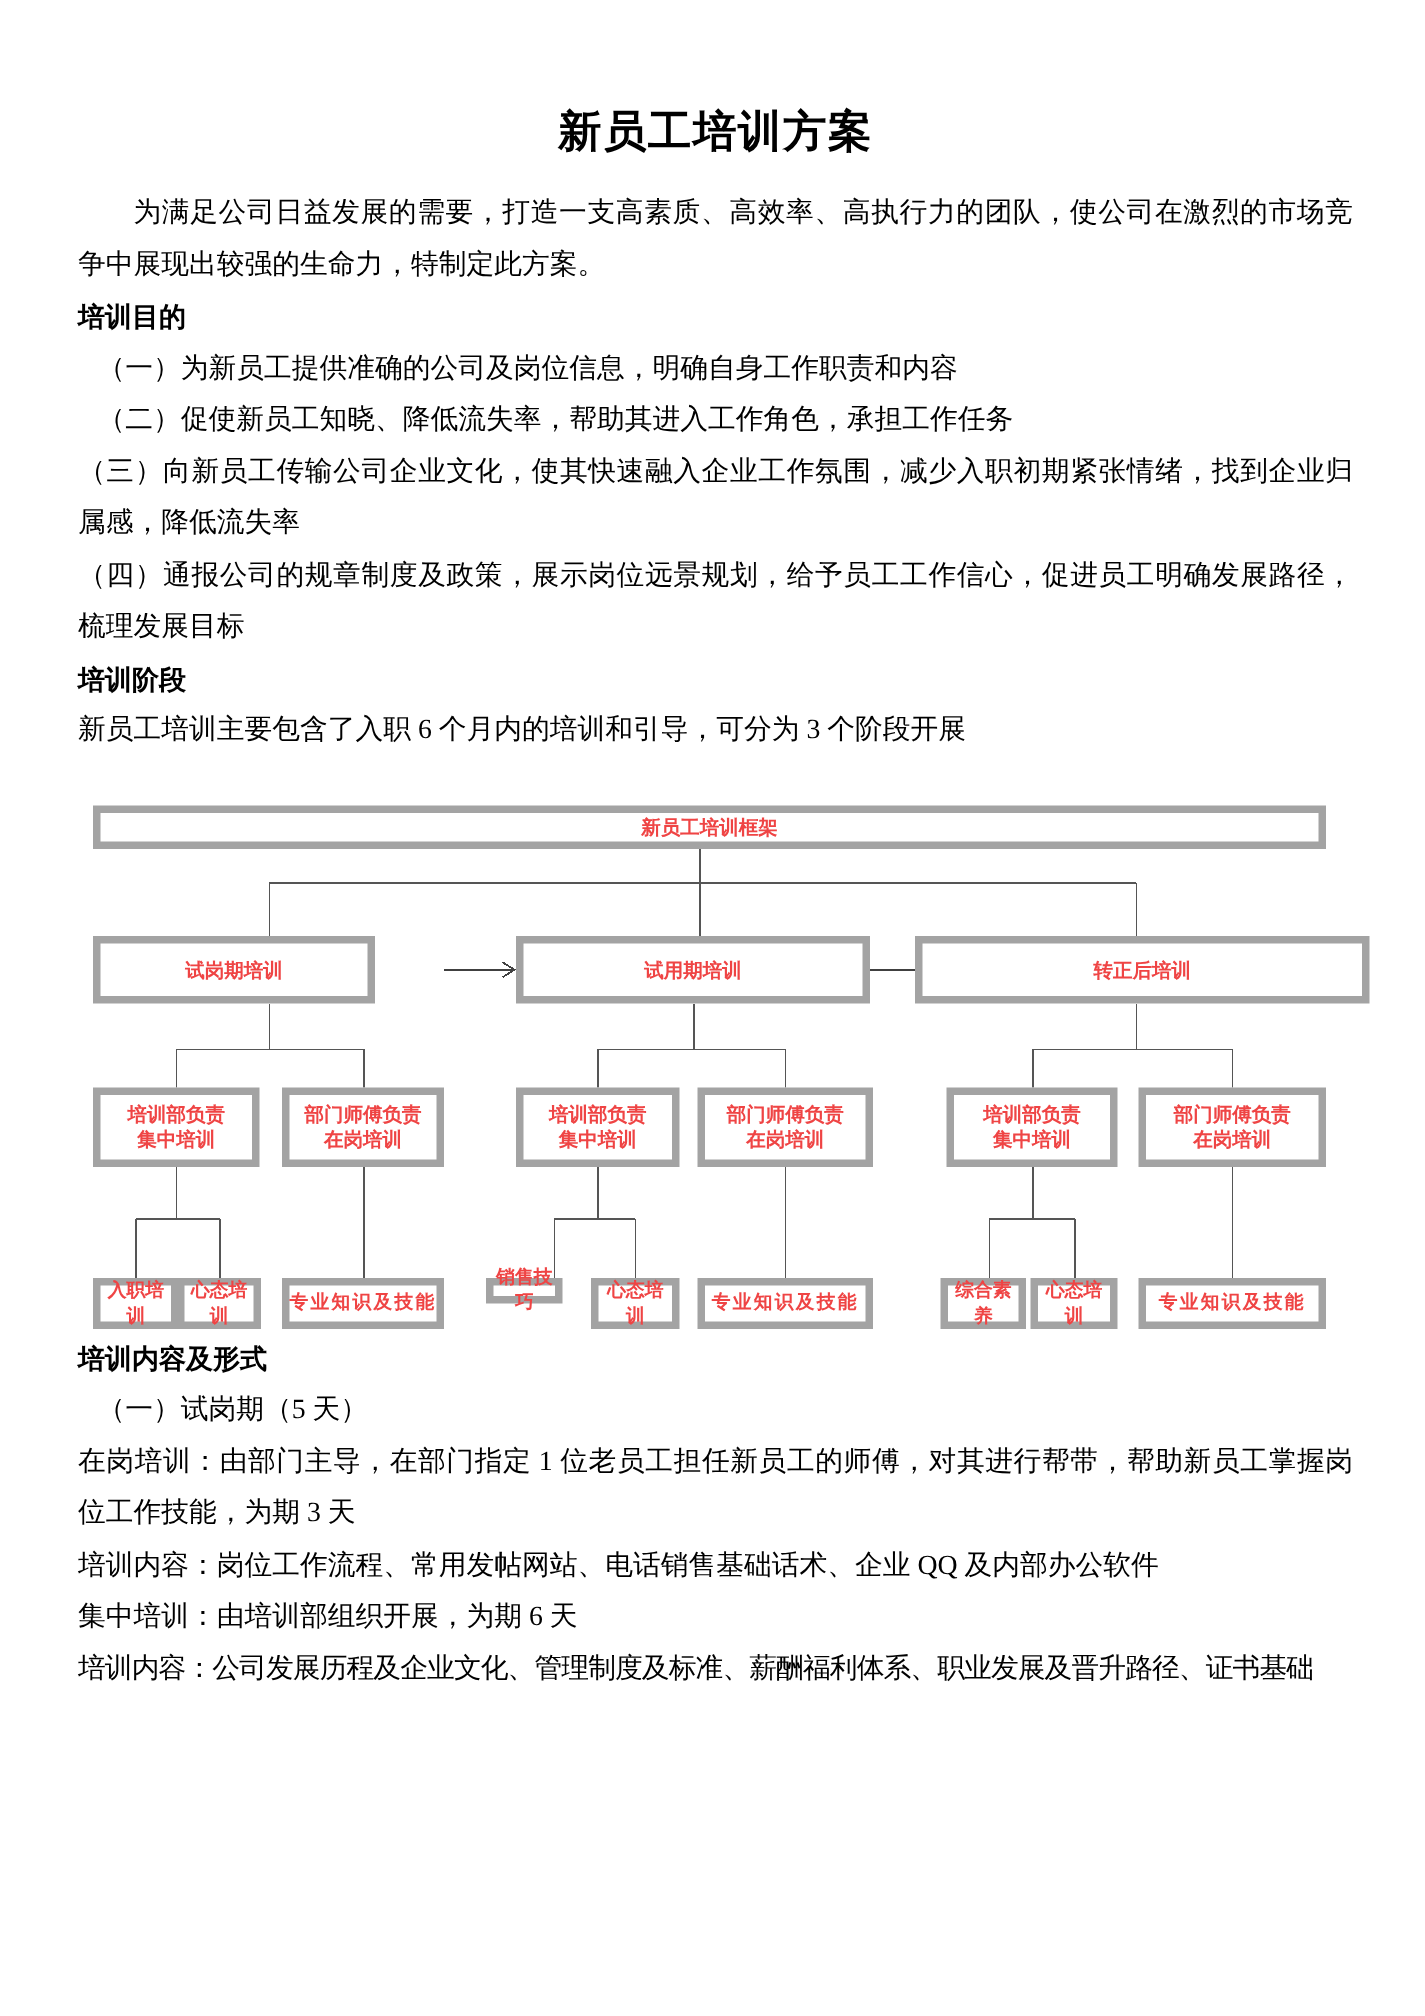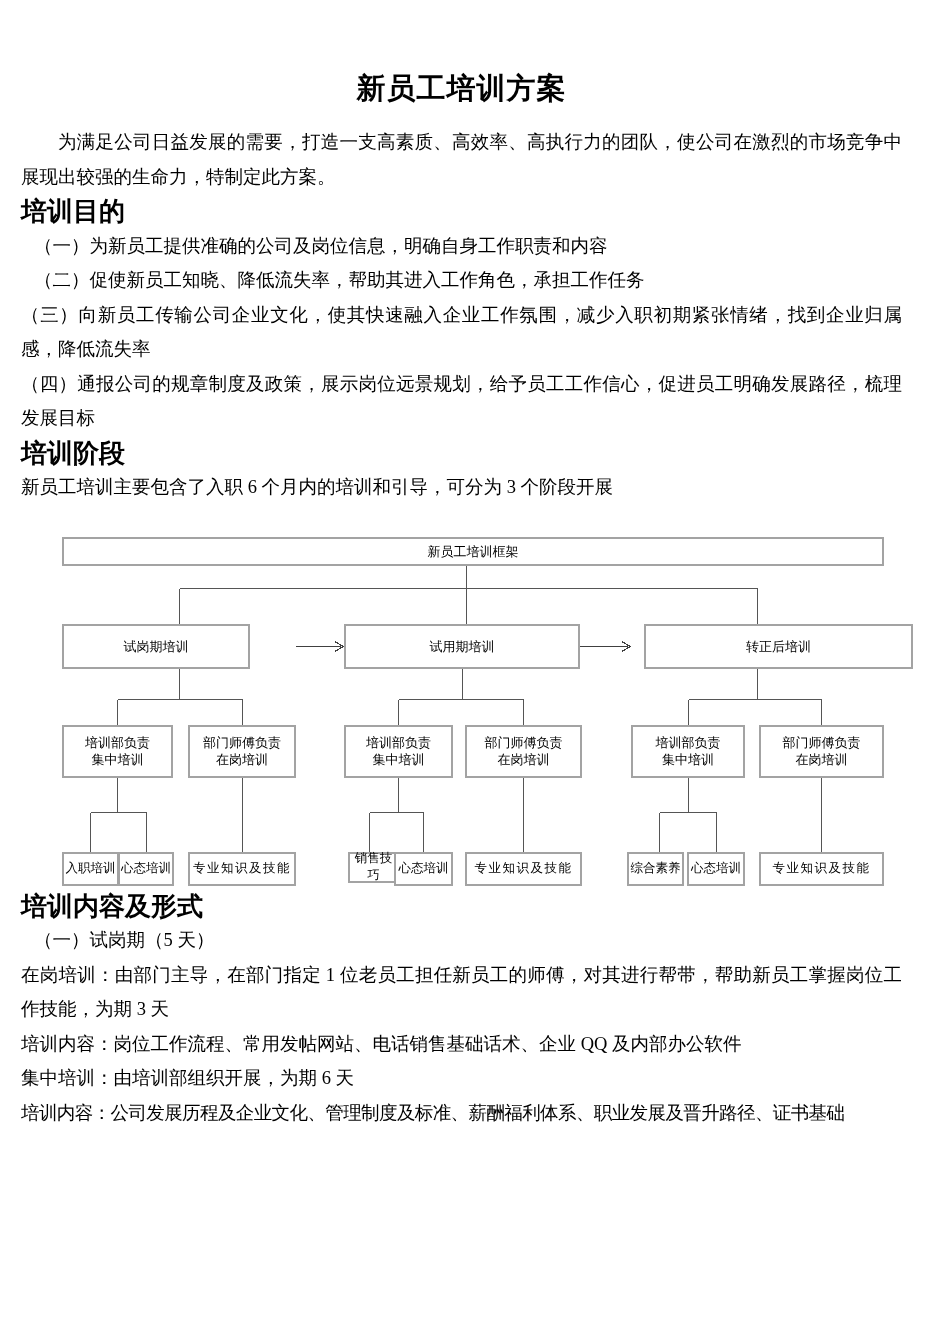--- a/index.html
+++ b/index.html
@@ -1,43 +1,43 @@
 <!DOCTYPE html>
 <html><head>
 <meta charset="utf-8">
 <style>
   html,body{margin:0;padding:0;background:#ffffff;}
   .page{
     width:950px;height:1344px;position:relative;overflow:hidden;
     background:#ffffff;color:#000;
     font-family:"Liberation Serif","DejaVu Serif",serif;
   }
-  .pad{padding:0 48px 0 21px;}
+  .pad{padding:0 48px 0 52px;}
   .doc-title{
     padding-top:70px;margin:0 0 19px 0;text-align:center;
     font-family:"Liberation Sans","DejaVu Sans",sans-serif;
     font-size:29px;line-height:36px;font-weight:bold;letter-spacing:1px;
   }
   p.body{margin:0;font-size:18.5px;line-height:34.5px;text-align:justify;}
   p.indent2{text-indent:37px;}
   p.ind-sm{padding-left:13px;}
   p.tight{letter-spacing:-0.6px;}
   h2.sec{
     margin:0;font-family:"Liberation Sans","DejaVu Sans",sans-serif;
-    font-size:26px;line-height:34.5px;font-weight:bold;
+    font-size:18px;line-height:34.5px;font-weight:bold;
   }
   h2.sec-content{}
   
   .dg{position:relative;width:950px;height:360px;margin-top:24px;}
   .dg svg{position:absolute;left:0;top:0;}
   .bx{
-    position:absolute;box-sizing:border-box;border:2px solid #a3a3a3;background:#fff;
+    position:absolute;box-sizing:border-box;border:5px solid #a3a3a3;background:#fff;
     display:flex;flex-direction:column;align-items:center;justify-content:center;
     font-family:"Liberation Sans","DejaVu Sans",sans-serif;
-    font-size:13px;line-height:17px;color:#000000;text-align:center;
+    font-size:13px;line-height:17px;color:#ef4444;text-align:center;font-weight:bold;
   }
   .bx.leaf{font-size:12.5px;}
   .bx.pro{letter-spacing:1.5px;}
 </style>
 </head>
 <body>
 
 <div class="page">
 
   <div class="pad">
@@ -79,21 +79,21 @@
     <div class="bx" style="left:62px;top:8px;width:822px;height:29px">
       <span>新员工培训框架</span>
     </div>
 
     <div class="bx" style="left:62px;top:95px;width:188px;height:45px">
       <span>试岗期培训</span>
     </div>
     <div class="bx" style="left:344px;top:95px;width:236px;height:45px">
       <span>试用期培训</span>
     </div>
-    <div class="bx" style="left:644px;top:95px;width:269px;height:45px">
+    <div class="bx" style="left:610px;top:95px;width:303px;height:45px">
       <span>转正后培训</span>
     </div>
 
     <div class="bx" style="left:62px;top:196px;width:111px;height:53px">
       <div>培训部负责</div>
       <div>集中培训</div>
     </div>
     <div class="bx" style="left:188px;top:196px;width:108px;height:53px">
       <div>部门师傅负责</div>
       <div>在岗培训</div>
@@ -117,21 +117,21 @@
 
     <div class="bx leaf" style="left:62px;top:323px;width:57px;height:34px">
       <span>入职培训</span>
     </div>
     <div class="bx leaf" style="left:118px;top:323px;width:56px;height:34px">
       <span>心态培训</span>
     </div>
     <div class="bx leaf pro" style="left:188px;top:323px;width:108px;height:34px">
       <span>专业知识及技能</span>
     </div>
-    <div class="bx leaf" style="left:348px;top:323px;width:51px;height:31px">
+    <div class="bx leaf" style="left:324px;top:323px;width:51px;height:17px">
       <span>销售技巧</span>
     </div>
     <div class="bx leaf" style="left:394px;top:323px;width:59px;height:34px">
       <span>心态培训</span>
     </div>
     <div class="bx leaf pro" style="left:465px;top:323px;width:117px;height:34px">
       <span>专业知识及技能</span>
     </div>
     <div class="bx leaf" style="left:627px;top:323px;width:57px;height:34px">
       <span>综合素养</span>

